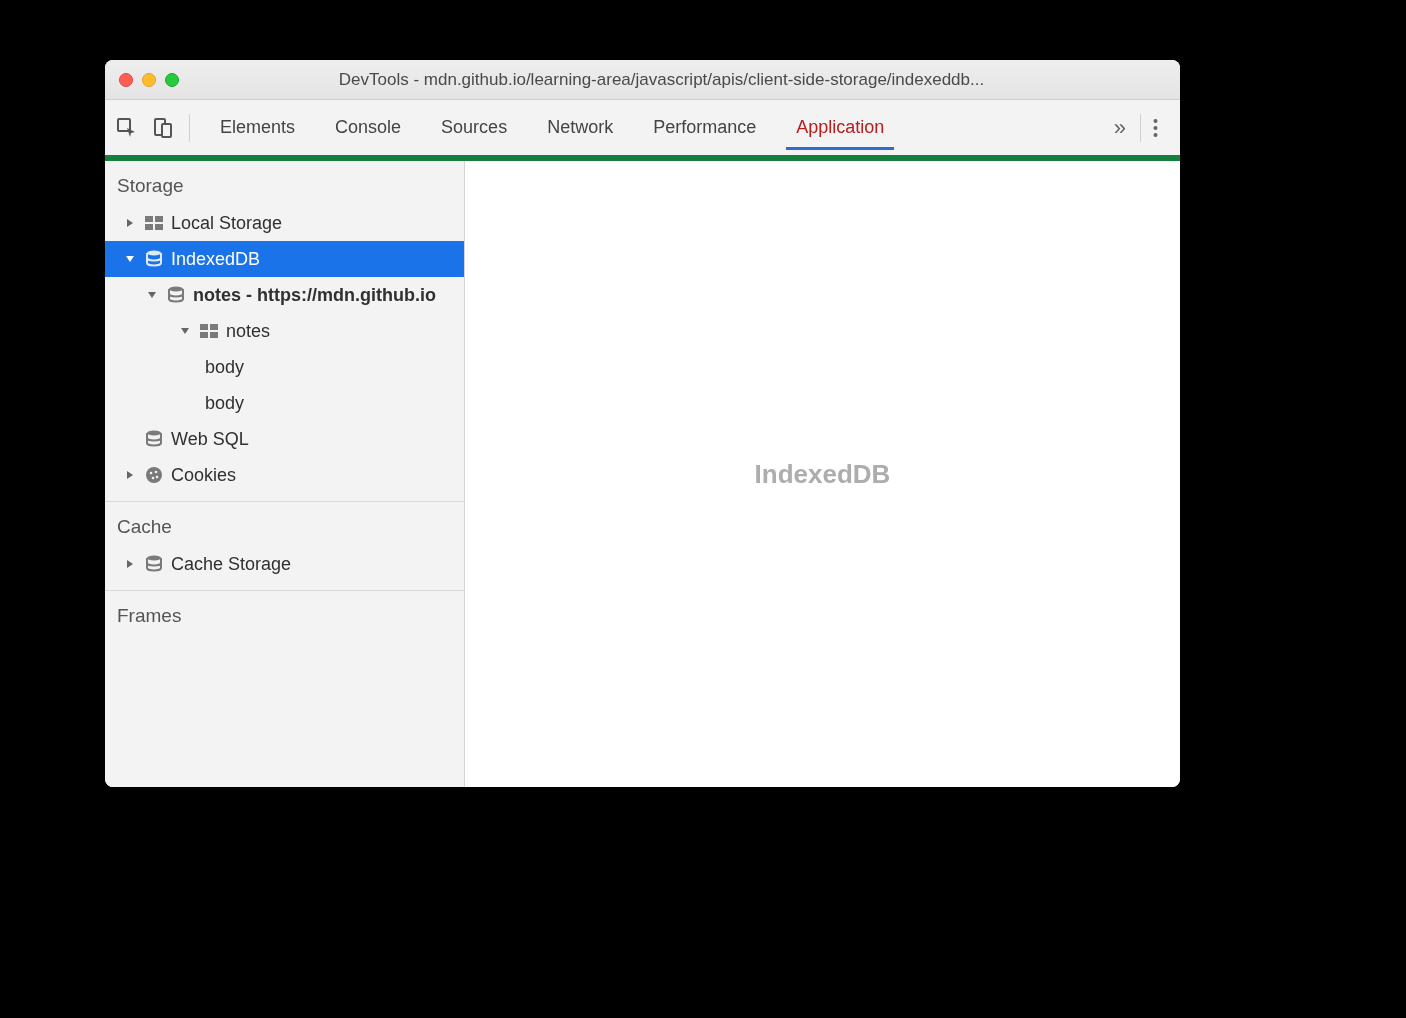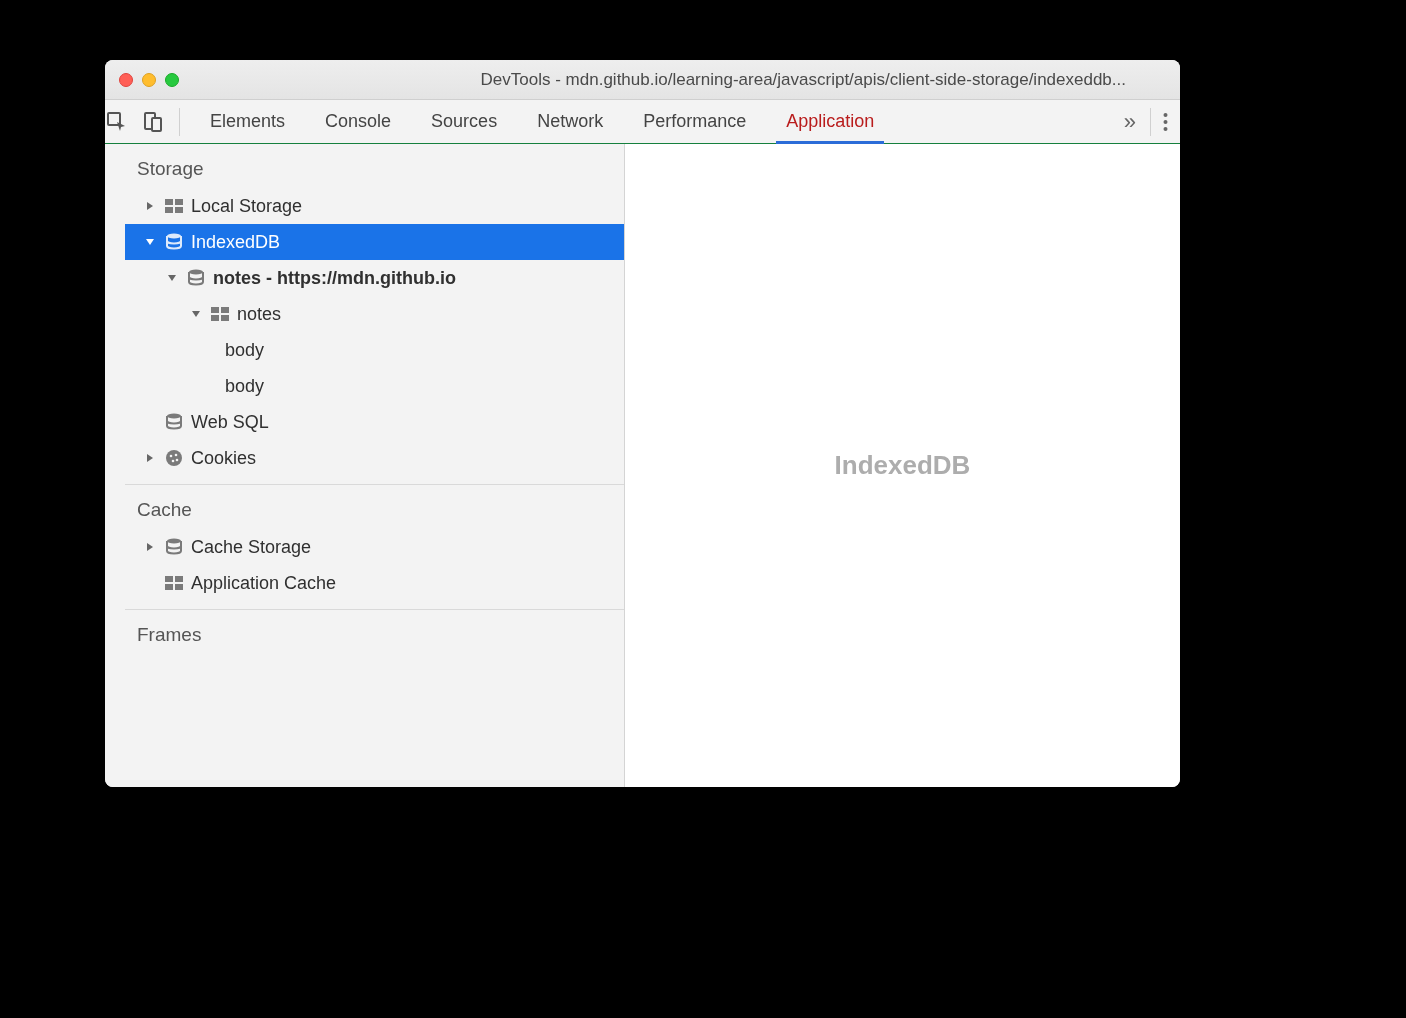--- a/index.html
+++ b/index.html
@@ -32,35 +32,35 @@
     padding: 0 14px;
     gap: 8px;
   }
   .traffic { display: flex; gap: 9px; margin-right: 10px; }
   .dot { width: 14px; height: 14px; border-radius: 50%; }
   .dot.red { background: #ff5f56; border: 1px solid #e0443e; }
   .dot.yellow { background: #ffbd2e; border: 1px solid #dea123; }
   .dot.green { background: #27c93f; border: 1px solid #1aab29; }
   .title-text {
     flex: 1;
-    text-align: right;
+    text-align: center;
     font-size: 17px;
     color: #4a4a4a;
     white-space: nowrap;
     overflow: hidden;
     text-overflow: ellipsis;
     margin-right: 40px;
   }
   .tabbar {
-    height: 44px;
+    height: 61px;
     background: #f3f3f3;
-    border-bottom: 1px solid #15803d;
-    display: flex;
-    align-items: center;
-    padding: 0 0;
+    border-bottom: 6px solid #15803d;
+    display: flex;
+    align-items: center;
+    padding: 0 10px;
     gap: 0;
   }
   .tabbar .left-tools { display: flex; align-items: center; gap: 12px; padding-right: 14px; margin-right: 10px; border-right: 1px solid #d0d0d0; height: 28px;}
   .icon-btn { width: 24px; height: 24px; display: flex; align-items: center; justify-content: center; color: #555; cursor: pointer; }
   .tab {
     padding: 0 20px;
     height: 44px;
     display: flex;
     align-items: center;
     font-size: 18px;
@@ -78,27 +78,26 @@
   }
   .tabbar .spacer { flex: 1; }
   .more-tabs { padding: 0 14px; color: #666; font-size: 22px; cursor: pointer; }
   .kebab { width: 30px; text-align: center; border-left: 1px solid #d0d0d0; height: 28px; display:flex; align-items:center; justify-content:center; cursor:pointer; color:#666;}
   .body {
     flex: 1;
     display: flex;
     overflow: hidden;
   }
   .sidebar {
-    width: 520px;
+    width: 360px;
     background: #f3f3f3;
     border-right: 1px solid #d4d4d4;
     overflow-y: hidden;
     font-size: 18px;
     color: #303030;
-    padding-left: 20px;
   }
   .section-header {
     padding: 14px 12px 8px 12px;
     color: #555;
     font-size: 19px;
   }
   .section-divider { border-top: 1px solid #d9d9d9; margin-top: 8px; }
   .tree-row {
     display: flex;
     align-items: center;
@@ -111,21 +110,21 @@
     background: #1a73e8;
     color: #fff;
   }
   .disclosure {
     width: 14px; height: 14px; display:inline-flex; align-items:center; justify-content:center;
     color: inherit;
   }
   .disclosure svg { width: 10px; height: 10px; }
   .pad0 { padding-left: 18px; text-align: right; }
   .pad1 { padding-left: 40px; font-weight: bold; }
-  .pad2 { padding-left: 64px; }
+  .pad2 { padding-left: 64px; margin-left: 9px; }
   .pad3 { padding-left: 100px; }
   .row-icon { width: 22px; height: 22px; display:inline-flex; align-items:center; justify-content:center; color: inherit; opacity: 0.85; }
   .row-icon svg { width: 20px; height: 20px; }
   .row-label { white-space: nowrap; }
   .main {
     flex: 1;
     background: #fff;
     display: flex;
     align-items: center;
     justify-content: center;
@@ -317,32 +316,20 @@
         <span class="row-icon">
             <svg viewBox="0 0 20 20" fill="#666">
               <ellipse cx="10" cy="4" rx="7" ry="2.5"></ellipse>
               <path d="M3 4 v5 a7 2.5 0 0 0 14 0 v-5" fill="none" stroke="#666" stroke-width="2"></path>
               <path d="M3 9 v5 a7 2.5 0 0 0 14 0 v-5" fill="none" stroke="#666" stroke-width="2"></path>
             </svg>
           </span>
         <span class="row-label">Cache Storage</span>
       </div>
 
-      <div class="tree-row pad0">
-        <span class="disclosure"></span>
-        <span class="row-icon">
-            <svg viewBox="0 0 20 20" fill="#666">
-              <rect x="1" y="3" width="8" height="6"></rect>
-              <rect x="11" y="3" width="8" height="6"></rect>
-              <rect x="1" y="11" width="8" height="6"></rect>
-              <rect x="11" y="11" width="8" height="6"></rect>
-            </svg>
-          </span>
-        <span class="row-label">Application Cache</span>
-      </div>
 
       <div class="section-divider"></div>
 
       <div class="section-header">Frames</div>
 
 
     </div>
 
     <div class="main">
       <div class="placeholder">IndexedDB</div>

